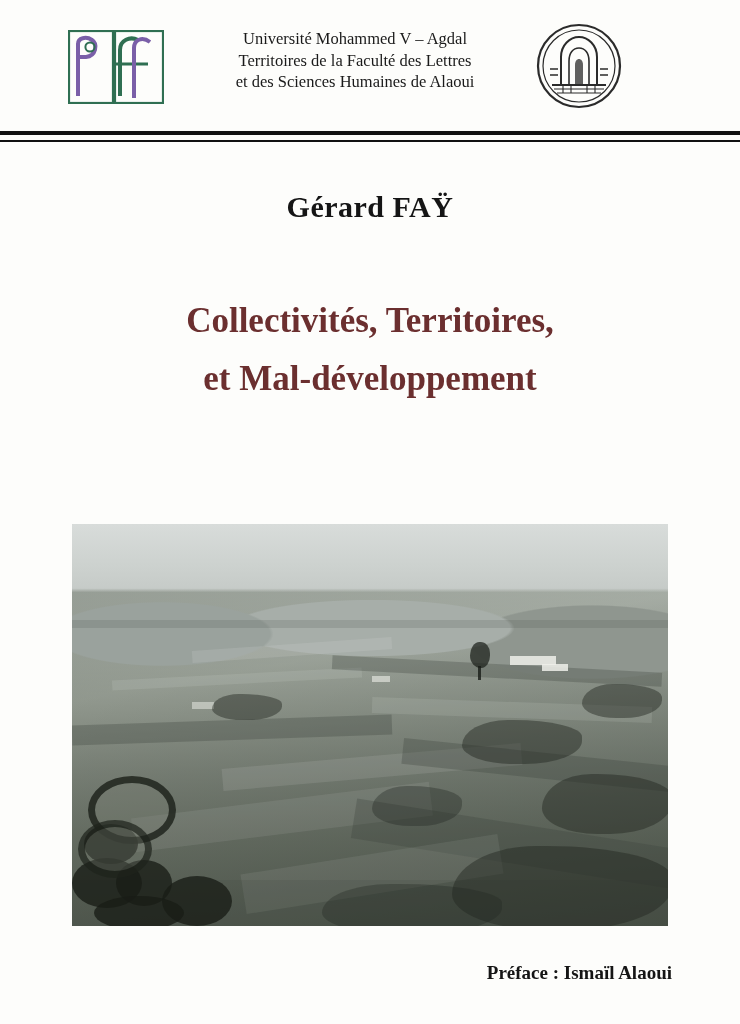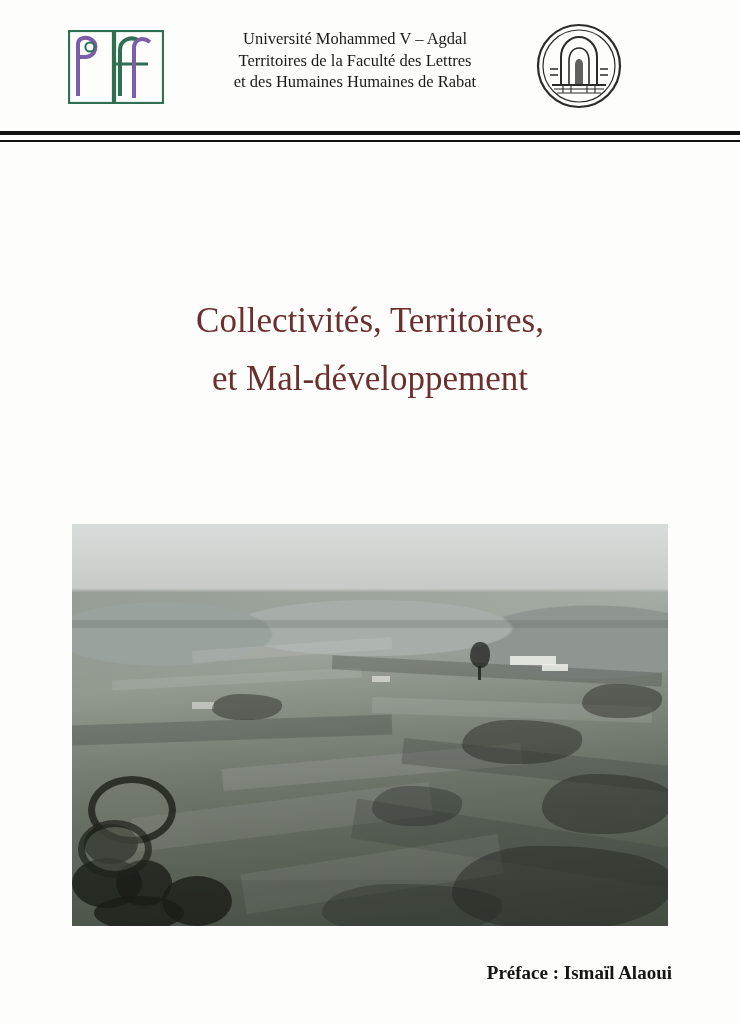--- a/index.html
+++ b/index.html
@@ -88,21 +88,21 @@
   }
 
   
   .title {
     position: absolute;
     left: 0;
     top: 292px;
     width: 740px;
     text-align: center;
     font-family: "Liberation Serif", serif;
-    font-weight: normal;
+    font-weight: bold;
     font-size: 35px;
     line-height: 58px;
     color: #6b2f2f;
   }
   .title .tl {
     display: block;
     white-space: nowrap;
   }
 
   
@@ -192,21 +192,21 @@
         <path d="M52 66 L52 20 C52 10 62 6 70 10" fill="none" stroke="#2f6f52" stroke-width="4"></path>
         <path d="M44 34 L80 34" stroke="#2f6f52" stroke-width="3"></path>
         <path d="M66 68 L66 18 C66 10 74 6 82 12" fill="none" stroke="#7a5fa8" stroke-width="4"></path>
         <circle cx="22" cy="17" r="4.6" fill="none" stroke="#2f6f52" stroke-width="2"></circle>
       </svg>
     </div>
 
     <div class="header-text">
       <div>Université Mohammed V – Agdal</div>
       <div>Territoires de la Faculté des Lettres</div>
-      <div>et des Humaines Humaines de Rabat</div>
+      <div>et des Sciences Humaines de Alaoui</div>
     </div>
 
     <div class="seal-logo">
       <svg viewBox="0 0 86 86" width="86" height="86" aria-hidden="true">
         <circle cx="43" cy="43" r="41" fill="none" stroke="#2b2b2b" stroke-width="2.2"></circle>
         <circle cx="43" cy="43" r="36" fill="none" stroke="#2b2b2b" stroke-width="1.2"></circle>
         <path d="M25 62 L25 34 C25 22 34 14 43 14 C52 14 61 22 61 34 L61 62 Z" fill="none" stroke="#2b2b2b" stroke-width="2"></path>
         <path d="M33 62 L33 38 C33 30 37 25 43 25 C49 25 53 30 53 38 L53 62 Z" fill="none" stroke="#2b2b2b" stroke-width="1.6"></path>
         <path d="M39 62 L39 42 C39 38 41 36 43 36 C45 36 47 38 47 42 L47 62 Z" fill="#2b2b2b" opacity="0.75"></path>
         <path d="M16 62 L70 62" stroke="#2b2b2b" stroke-width="2"></path>
@@ -214,20 +214,21 @@
         <path d="M21 70 L65 70" stroke="#2b2b2b" stroke-width="1.2"></path>
         <path d="M14 46 L22 46 M14 52 L22 52 M64 46 L72 46 M64 52 L72 52" stroke="#2b2b2b" stroke-width="1.3"></path>
         <path d="M27 70 L27 62 M35 70 L35 62 M51 70 L51 62 M59 70 L59 62" stroke="#2b2b2b" stroke-width="1.1"></path>
       </svg>
     </div>
   </div>
 
   <div class="rule-thick"></div>
   <div class="rule-thin"></div>
 
+  <div class="author">Gérard FAŸ</div>
 
   <div class="title">
     <span class="tl">Collectivités, Territoires,</span>
     <span class="tl">et Mal-développement</span>
   </div>
 
   <div class="photo-frame">
     <div class="photo">
 
       <div class="ph-band" style="left:0;top:96px;width:596px;height:8px;opacity:.5;"></div>

